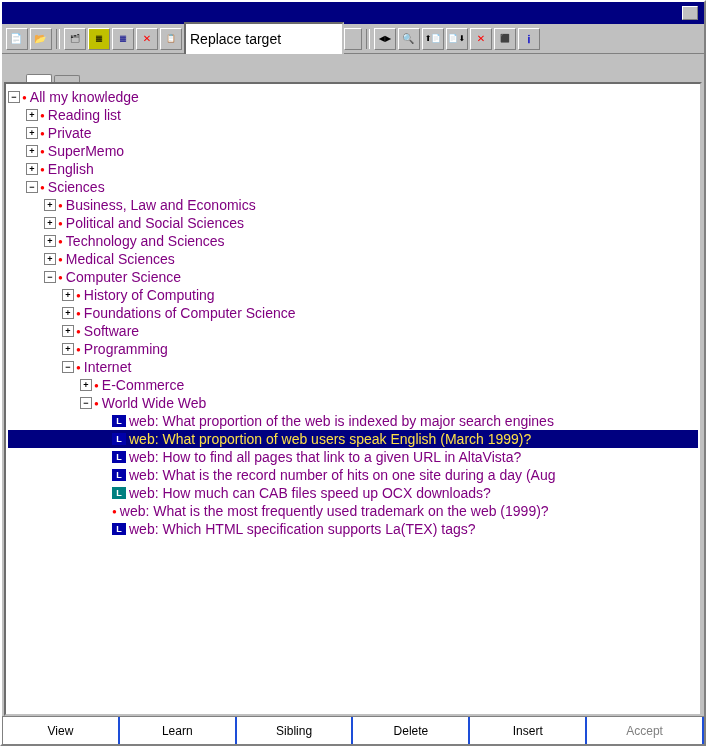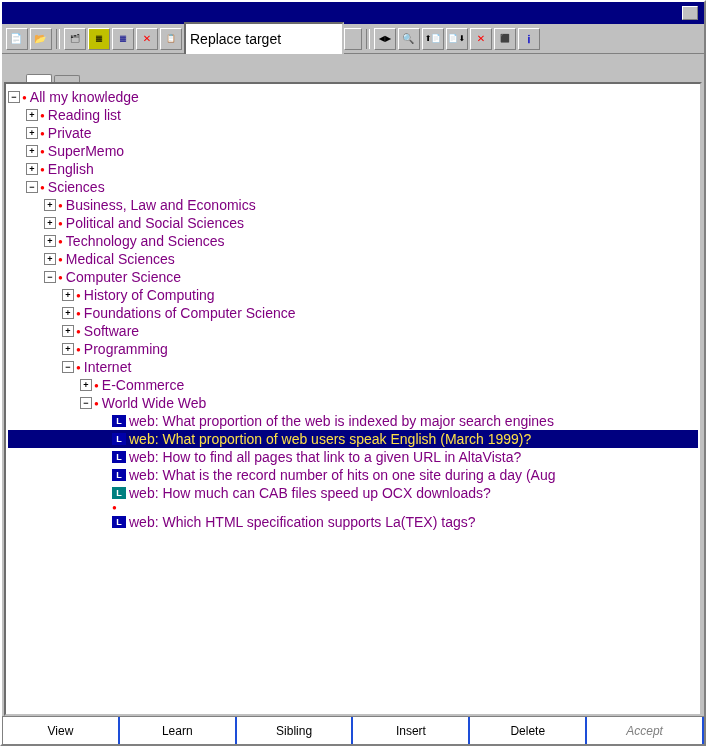--- a/index.html
+++ b/index.html
@@ -516,35 +516,36 @@
           <span class="item-text">web: How much can CAB files speed up OCX downloads?</span>
         </div>
         <div class="tree-item">
           <span class="indent"></span>
           <span class="indent"></span>
           <span class="indent"></span>
           <span class="indent"></span>
           <span class="indent"></span>
           <span class="expand-placeholder"></span>
           <span class="item-icon" style="color: red; font-size: 8px;">●</span>
+          <span class="item-text">web: What is the most frequently used trademark on the web (1999)?</span>
         </div>
         <div class="tree-item">
           <span class="indent"></span>
           <span class="indent"></span>
           <span class="indent"></span>
           <span class="indent"></span>
           <span class="indent"></span>
           <span class="expand-placeholder"></span>
           <span class="item-icon-blue">L</span>
           <span class="item-text">web: Which HTML specification supports La(TEX) tags?</span>
         </div>
       </div>
   </div>
 
   <div class="status-bar">
   <button class="status-btn">View</button>
       <button class="status-btn">Learn</button>
       <button class="status-btn">Sibling</button>
+      <button class="status-btn">Delete</button>
       <button class="status-btn">Insert</button>
-      <button class="status-btn">Delete</button>
-      <button class="status-btn disabled" style="color: rgb(128, 128, 128); font-style: italic;">Accept</button>
+      <button class="status-btn disabled" style="color: rgb(128, 128, 128);">Accept</button>
     </div>
 </div>
 
 </body></html>

